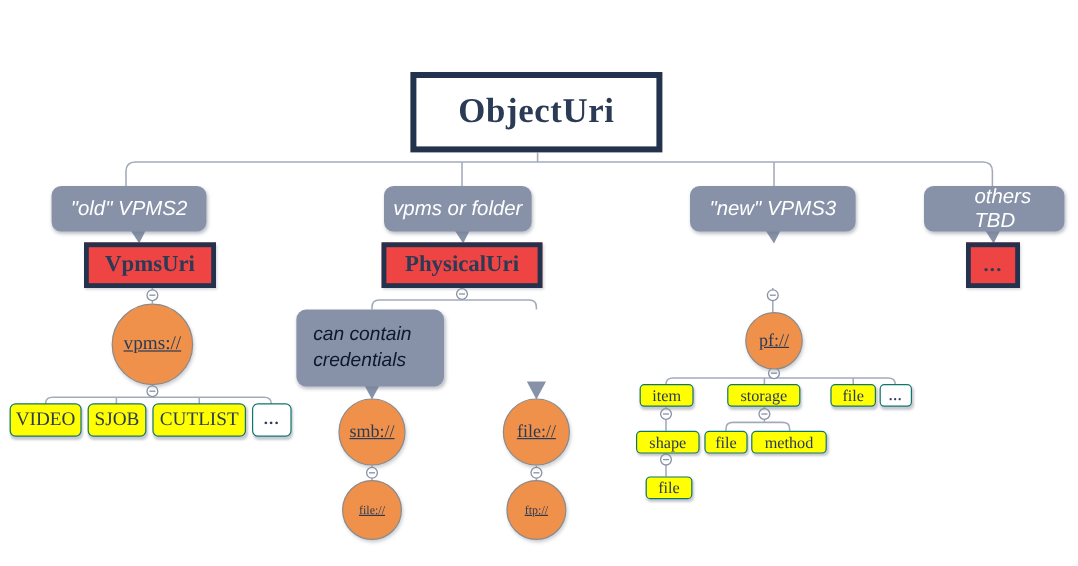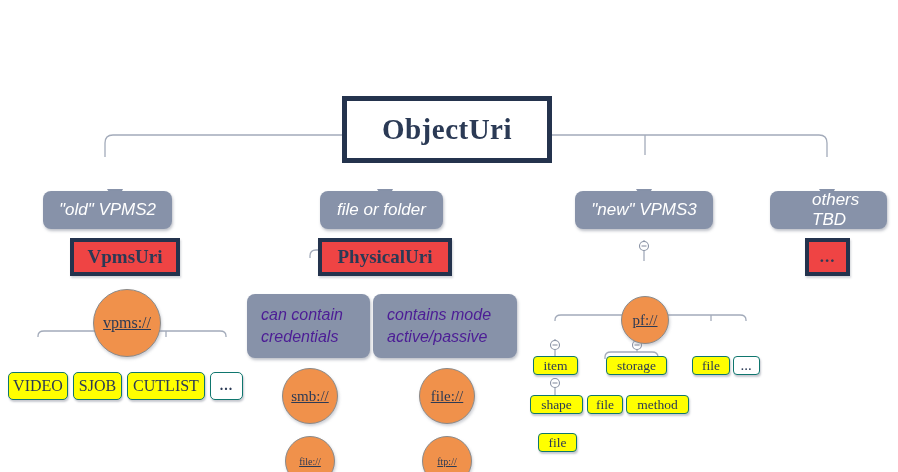--- a/index.html
+++ b/index.html
@@ -1,34 +1,34 @@
 <!DOCTYPE html>
 <html><head>
 <meta charset="utf-8">
 <style>
   html,body{margin:0;padding:0;background:#fff;}
   *{box-sizing:border-box;}
   #stage{position:relative;width:898px;height:472px;background:#ffffff;overflow:hidden;
          font-family:"Liberation Serif","DejaVu Serif",serif;color:#2b3a55;}
   #wires{position:absolute;left:0;top:0;width:898px;height:472px;}
 
-  .abs{position:absolute;display:flex;align-items:center;justify-content:center;margin-top:36px;}
+  .abs{position:absolute;display:flex;align-items:center;justify-content:center;}
 
   .root{border:5px solid #24334d;background:#fff;font-weight:bold;font-size:29px;
         letter-spacing:.5px;}
 
   .node{border:4px solid #24334d;background:#ef4444;font-weight:bold;font-size:19px;
         box-shadow:1px 2px 2px rgba(130,136,150,.35);}
 
   .callout{background:#8792a9;border-radius:8px;color:#ffffff;
            font-family:"Liberation Sans","DejaVu Sans",sans-serif;
            font-style:italic;font-size:17px;
            box-shadow:1px 2px 3px rgba(110,118,135,.45);}
 
-  .note{background:#8792a9;border-radius:8px;color:#4c1d95;
+  .note{background:#8792a9;border-radius:8px;color:#0f172a;
         font-family:"Liberation Sans","DejaVu Sans",sans-serif;
         font-style:italic;font-size:16px;line-height:1.4;
         justify-content:flex-start;text-align:left;padding:0 8px 0 14px;
         box-shadow:1px 2px 3px rgba(110,118,135,.45);}
 
   .circle{background:#f0914b;border:1px solid #8a8a8a;border-radius:50%;
           font-size:16px;box-shadow:1px 2px 3px rgba(130,136,150,.4);text-decoration:underline;}
   .circle.sm{font-size:15px;}
   .circle.xs{font-size:10px;}
 
@@ -121,36 +121,35 @@
       <g>
           <circle cx="555" cy="383" r="4.5" fill="#fff"></circle>
           <line x1="552.5" y1="383" x2="557.5" y2="383"></line>
         </g>
     </g>
   </svg>
 
   <div class="abs root" style="left:342px;top:60px;width:210px;height:67px;">ObjectUri</div>
 
   <div class="abs callout" style="left:43px;top:155px;width:129px;height:38px;">"old" VPMS2</div>
-  <div class="abs callout" style="left:320px;top:155px;width:123px;height:38px;">file or folder</div>
+  <div class="abs callout" style="left:320px;top:155px;width:123px;height:38px;">vpms or folder</div>
   <div class="abs callout" style="left:575px;top:155px;width:138px;height:38px;">"new" VPMS3</div>
   <div class="abs callout" style="left:770px;top:155px;width:117px;height:38px;padding-left:42px;">others TBD</div>
 
   <div class="abs node" style="left:70px;top:202px;width:110px;height:38px;">VpmsUri</div>
   <div class="abs node" style="left:318px;top:202px;width:134px;height:38px;">PhysicalUri</div>
   <div class="abs node dots" style="left:805px;top:202px;width:45px;height:38px;font-size:17px;">...</div>
 
   <div class="abs circle" style="left:93px;top:253px;width:68px;height:68px;">vpms://</div>
   <div class="abs leaf" style="left:8px;top:336px;width:60px;height:28px;">VIDEO</div>
   <div class="abs leaf" style="left:73px;top:336px;width:49px;height:28px;">SJOB</div>
   <div class="abs leaf" style="left:127px;top:336px;width:78px;height:28px;text-align:right;">CUTLIST</div>
   <div class="abs leaf white dots" style="left:210px;top:336px;width:33px;height:28px;font-size:14px;">...</div>
 
   <div class="abs note" style="left:247px;top:258px;width:123px;height:64px;">can contain credentials</div>
-  <div class="abs note" style="left:373px;top:258px;width:144px;height:64px;">contains mode active/passive</div>
   <div class="abs circle sm" style="left:282px;top:332px;width:56px;height:56px;">smb://</div>
   <div class="abs circle sm" style="left:419px;top:332px;width:56px;height:56px;">file://</div>
   <div class="abs circle xs" style="left:285px;top:400px;width:50px;height:50px;">file://</div>
   <div class="abs circle xs" style="left:422px;top:400px;width:50px;height:50px;">ftp://</div>
 
   <div class="abs circle sm" style="left:621px;top:260px;width:48px;height:48px;">pf://</div>
   <div class="abs leaf sm" style="left:533px;top:320px;width:45px;height:19px;">item</div>
   <div class="abs leaf sm" style="left:606px;top:320px;width:61px;height:19px;">storage</div>
   <div class="abs leaf sm" style="left:692px;top:320px;width:38px;height:19px;">file</div>
   <div class="abs leaf sm white dots" style="left:733px;top:320px;width:27px;height:19px;font-size:11px;">...</div>

